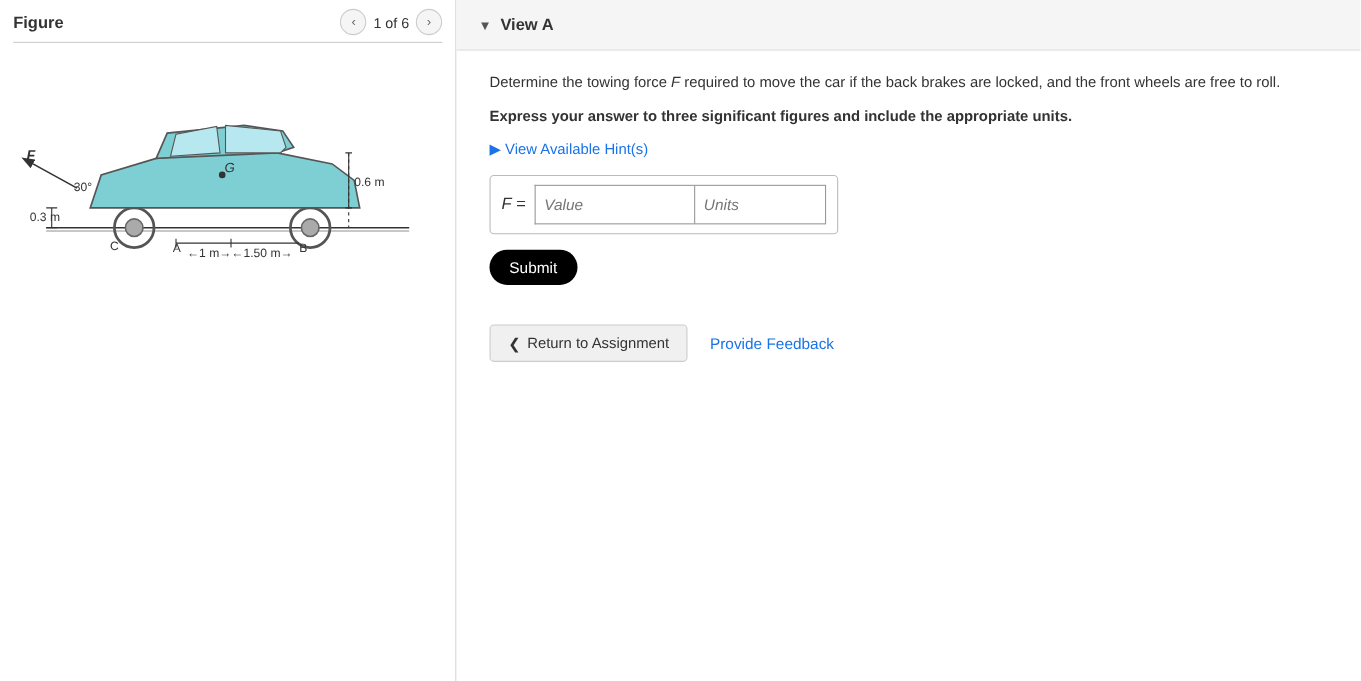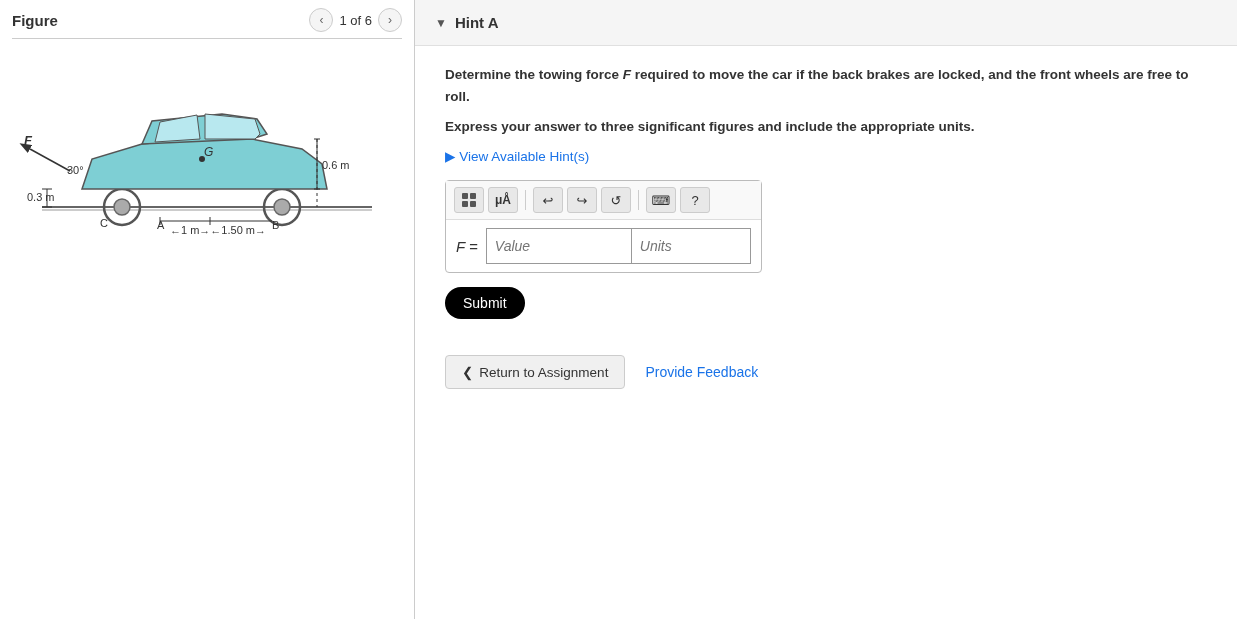--- a/index.html
+++ b/index.html
@@ -82,21 +82,20 @@
       font-weight: bold;
       font-size: 15px;
     }
     .part-content {
       padding: 18px 30px;
     }
     .problem-statement {
       font-size: 13.5px;
       line-height: 1.6;
       margin-bottom: 12px;
-      font-weight: bold;
     }
     .problem-statement em { font-style: italic; }
     .bold-instruction {
       font-weight: bold;
       font-size: 13.5px;
       margin-bottom: 14px;
     }
     .hint-link {
       color: #1a73e8;
       font-size: 13.5px;
@@ -297,50 +296,32 @@
 
         <text x="120" y="198" font-size="11" fill="#333">0.75 m</text>
       </svg>
     </div>
   </div>
 </div>
 
 <div class="right-panel">
   <div class="part-header">
     <span class="collapse-arrow">▼</span>
-    <span class="part-title">Hint A</span>
+    <span class="part-title">View A</span>
   </div>
 
   <div class="part-content">
     <p class="problem-statement">
       Determine the towing force <em>F</em> required to move the car if the back brakes are locked, and the front wheels are free to roll.
     </p>
     <p class="bold-instruction">Express your answer to three significant figures and include the appropriate units.</p>
 
     <a href="#" class="hint-link">▶ View Available Hint(s)</a>
 
     <div class="input-box">
-      <div class="toolbar">
-        <button class="toolbar-btn" title="Grid">
-          <svg width="16" height="16" viewBox="0 0 16 16">
-            <rect x="1" y="1" width="6" height="6" fill="#555" rx="1"></rect>
-            <rect x="9" y="1" width="6" height="6" fill="#555" rx="1"></rect>
-            <rect x="1" y="9" width="6" height="6" fill="#555" rx="1"></rect>
-            <rect x="9" y="9" width="6" height="6" fill="#555" rx="1"></rect>
-          </svg>
-        </button>
-        <button class="toolbar-btn" style="font-size:12px; font-weight:bold;">μÅ</button>
-        <div class="toolbar-sep"></div>
-        <button class="toolbar-btn" title="Undo">↩</button>
-        <button class="toolbar-btn" title="Redo">↪</button>
-        <button class="toolbar-btn" title="Reset">↺</button>
-        <div class="toolbar-sep"></div>
-        <button class="toolbar-btn" title="Keyboard">⌨</button>
-        <button class="toolbar-btn" title="Help">?</button>
-      </div>
       <div class="input-row">
         <span class="eq-label"><em>F</em> =</span>
         <input class="value-input" type="text" placeholder="Value" style="">
         <input class="units-input" type="text" placeholder="Units" style="">
       </div>
     </div>
 
     <br>
     <button class="submit-btn">Submit</button>
   </div>

